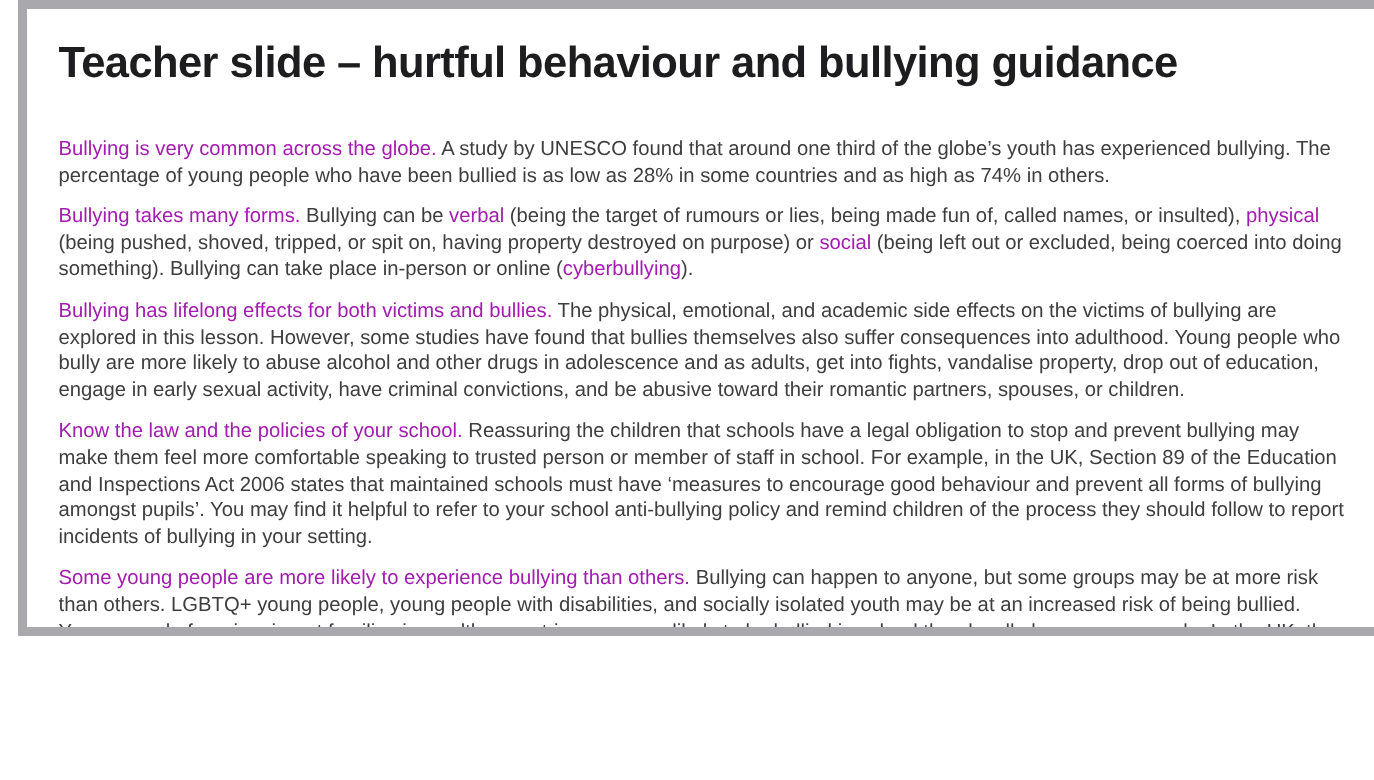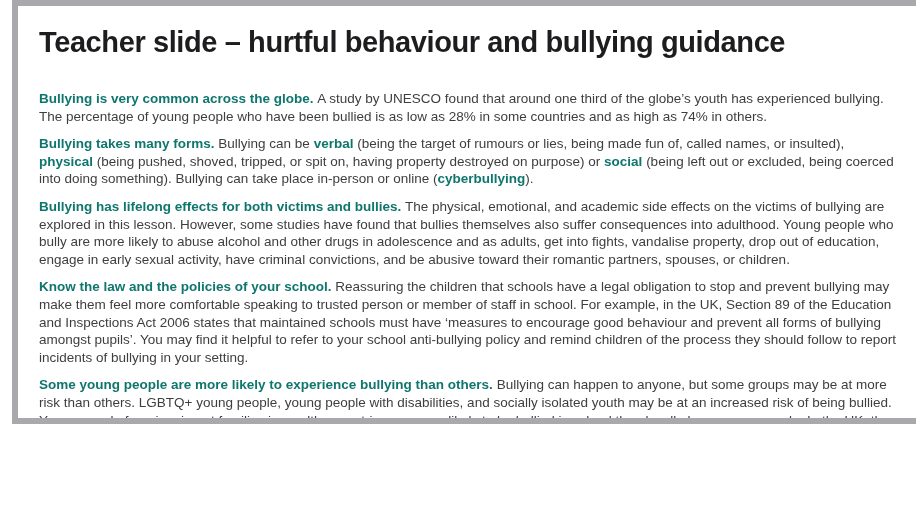--- a/index.html
+++ b/index.html
@@ -30,22 +30,22 @@
   .slide-body p {
     margin: 0 0 10px 0;
     font-size: 13.5px;
     line-height: 17.6px;
     color: #3e3e40;
   }
   .slide-body p:last-child {
     margin-bottom: 0;
   }
   .slide-body strong {
-    font-weight: 700;
-    color: #0f766e;
+    font-weight: 400;
+    color: #a21caf;
   }
 </style>
 </head>
 <body>
 
 <div class="slide" style="border-color: rgb(168, 168, 173); background: rgb(255, 255, 255);">
   <h1 class="slide-title" style="color: rgb(29, 29, 31);">Teacher slide – hurtful behaviour and bullying guidance</h1>
   <div class="slide-body" style="color: rgb(62, 62, 64);">
       <p><strong>Bullying is very common across the globe. </strong><span>A study by UNESCO found that around one third of the globe’s youth has experienced bullying. The percentage of young people who have been bullied is as low as 28% in some countries and as high as 74% in others.</span></p>
       <p><strong>Bullying takes many forms. </strong><span>Bullying can be </span><strong>verbal</strong><span> (being the target of rumours or lies, being made fun of, called names, or insulted), </span><strong>physical</strong><span> (being pushed, shoved, tripped, or spit on, having property destroyed on purpose) or </span><strong>social</strong><span> (being left out or excluded, being coerced into doing something). Bullying can take place in-person or online (</span><strong>cyberbullying</strong><span>).</span></p>

